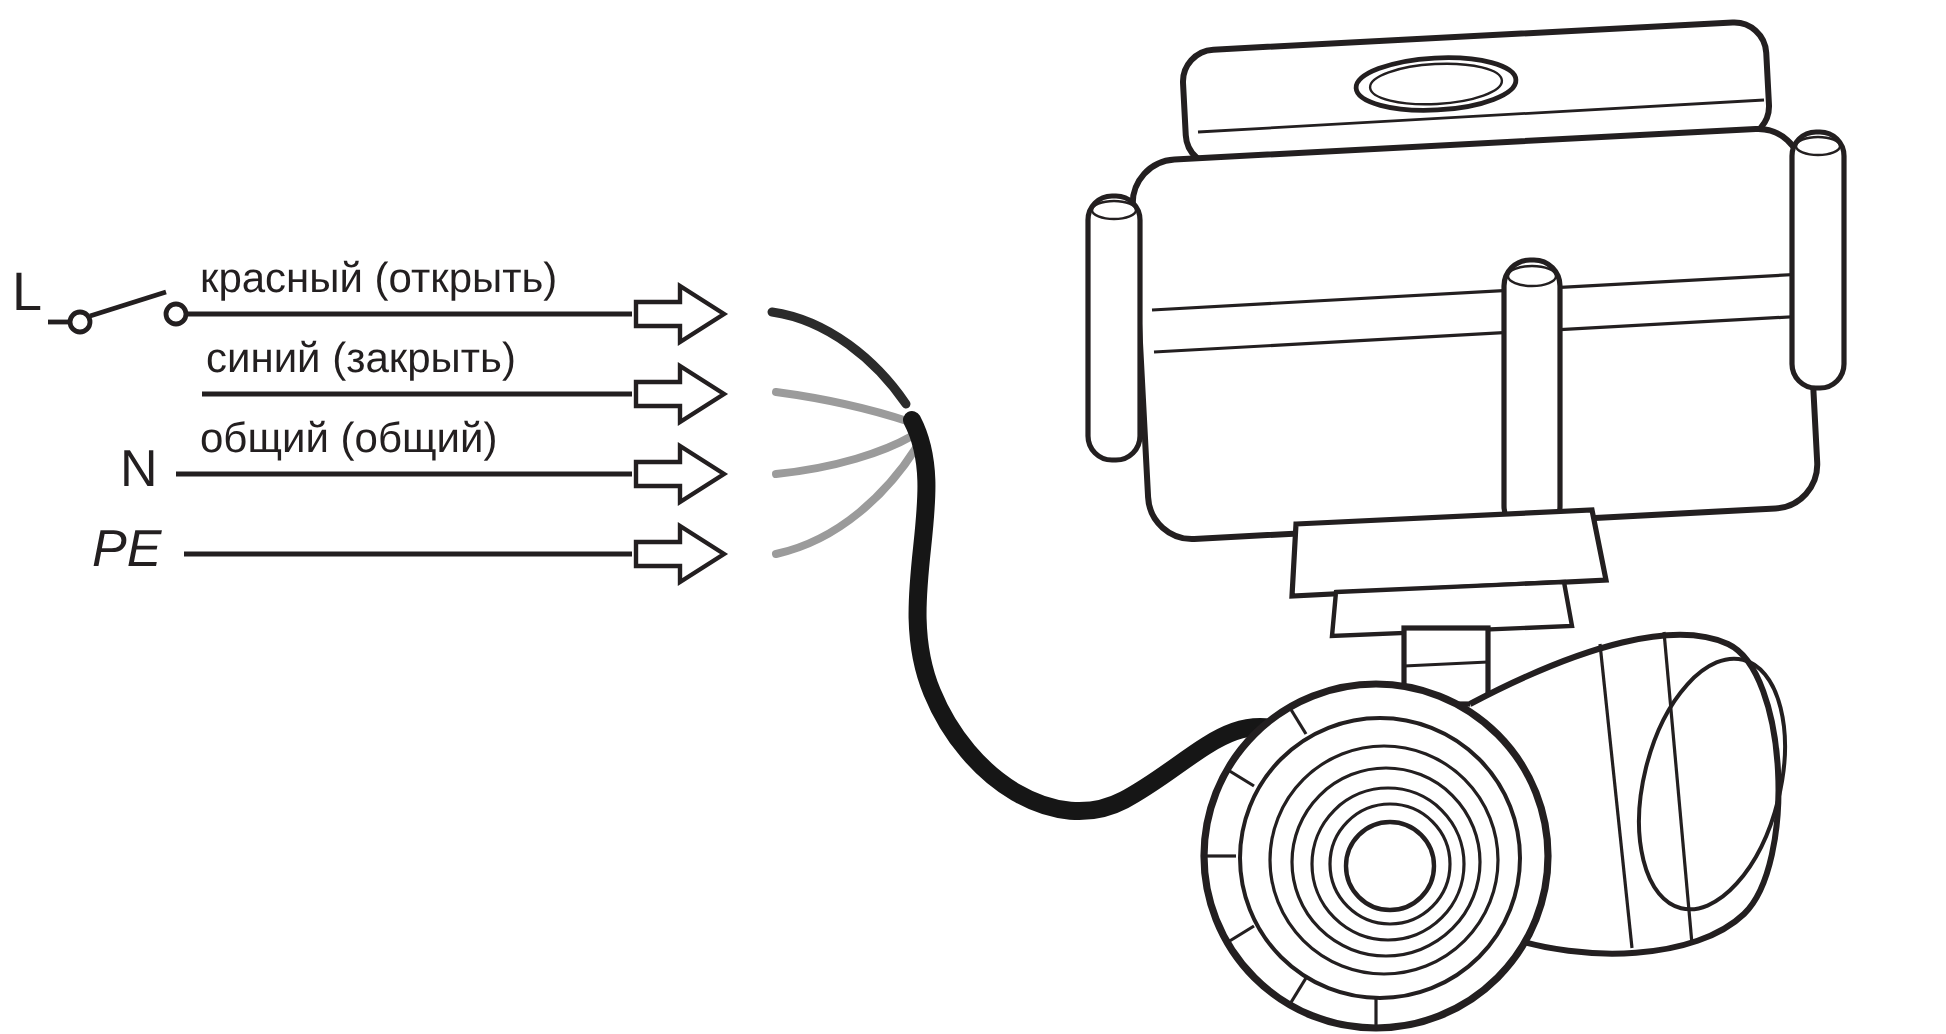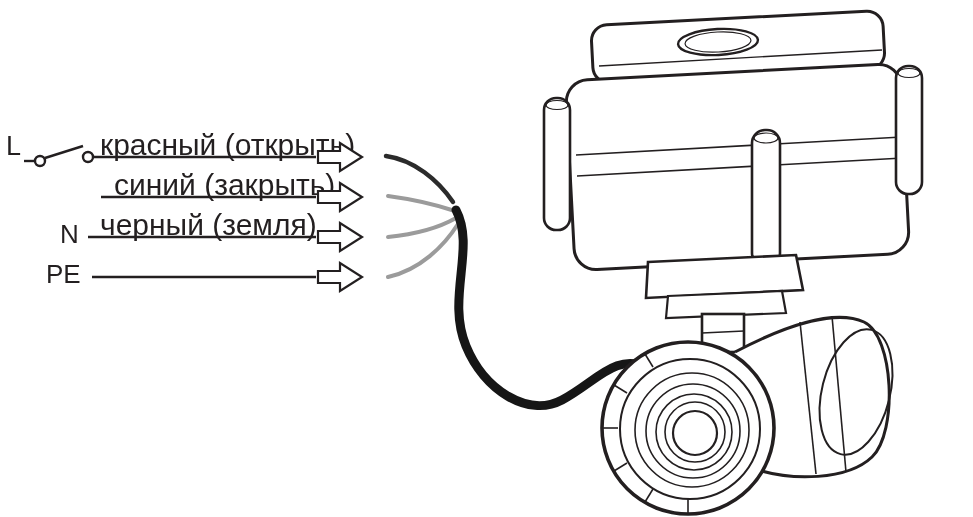--- a/index.html
+++ b/index.html
@@ -8,52 +8,52 @@
     width:973px;
     height:517px;
     background:#ffffff;
     font-family:"Liberation Sans", sans-serif;
     color:#231f20;
     overflow:hidden;
   }
   .stage svg{position:absolute;left:0;top:0;}
   .wire-label{
     position:absolute;
-    font-size:30px;
+    font-size:21px;
     line-height:1.1;
     white-space:nowrap;
     color:#231f20;
   }
   .terminal-label{
     position:absolute;
     font-size:26px;
     line-height:1.0;
     white-space:nowrap;
     color:#231f20;
   }
   #label-L{left:6px;top:133px;font-size:27px;}
   #label-N{left:60px;top:221px;}
-  #label-PE{left:46px;top:261px;}
+  #label-PE{left:46px;top:261px;font-style:italic;}
   #label-red{left:100px;top:128px;}
-  #label-blue{left:114px;top:168px;}
+  #label-blue{left:103px;top:168px;}
   #label-black{left:100px;top:208px;}
   #label-green{left:100px;top:248px;}
 </style>
 </head>
 <body>
 
 <div class="stage">
 
   <div id="label-L" class="terminal-label">L</div>
   <div id="label-N" class="terminal-label">N</div>
   <div id="label-PE" class="terminal-label">PE</div>
 
   <div id="label-red" class="wire-label">красный (открыть)</div>
   <div id="label-blue" class="wire-label">синий (закрыть)</div>
-  <div id="label-black" class="wire-label">черный (земля)</div>
+  <div id="label-black" class="wire-label">общий (общий)</div>
 
   <svg width="973" height="517" viewBox="0 0 973 517">
 
     <g stroke="#231f20" fill="none" stroke-width="2.4">
       <line x1="24" y1="161" x2="34" y2="161"></line>
       <circle cx="40" cy="161" r="5" fill="#ffffff"></circle>
       <line x1="45" y1="158" x2="83" y2="146"></line>
       <circle cx="88" cy="157" r="5" fill="#ffffff"></circle>
     </g>
 

